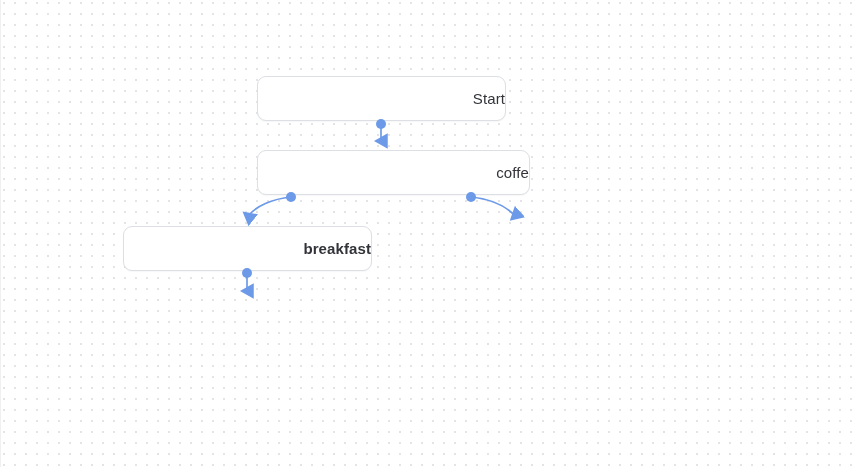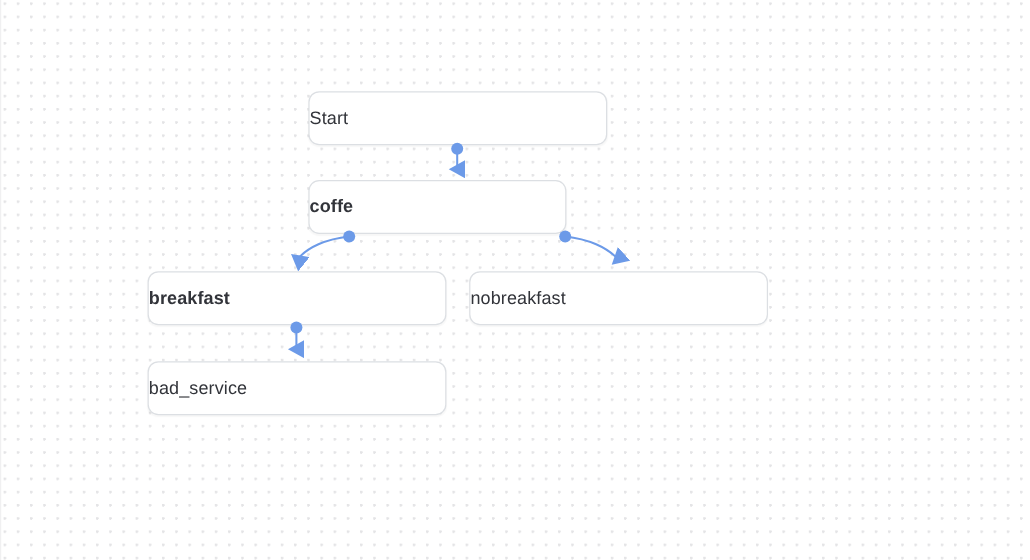--- a/index.html
+++ b/index.html
@@ -38,21 +38,21 @@
   }
 
   .node {
     position: absolute;
     box-sizing: border-box;
     background: #ffffff;
     border: 1px solid #dcdfe3;
     border-radius: 9px;
     display: flex;
     align-items: center;
-    justify-content: flex-start;
+    justify-content: flex-end;
     box-shadow: 0 1px 1px rgba(60,64,67,0.045);
   }
   .node-label {
     font-size: 15px;
     line-height: 1;
     color: #32343a;
     letter-spacing: 0.1px;
     white-space: nowrap;
     user-select: none;
   }
@@ -90,34 +90,28 @@
     </g>
     <g>
       <path class="edge-path" fill="none" stroke="#6c9ae8" stroke-width="1.7" marker-end="url(#arrow)" d="M 246 273 L 246 291"></path>
     </g>
   </svg>
 
   <div class="node" style="left: 256px; top: 76px; width: 249px; height: 45px;">
     <span class="node-label">Start</span>
   </div>
 
-  <div class="node" style="left: 256px; top: 150px; width: 215px; height: 45px; font-weight: bold;">
+  <div class="node" style="left: 256px; top: 150px; width: 273px; height: 45px;">
     <span class="node-label">coffe</span>
   </div>
 
   <div class="node" style="left: 122px; top: 226px; width: 249px; height: 45px; font-weight: bold;">
     <span class="node-label">breakfast</span>
   </div>
 
-  <div class="node" style="left: 390px; top: 226px; width: 249px; height: 45px;">
-    <span class="node-label">nobreakfast</span>
-  </div>
 
-  <div class="node" style="left: 122px; top: 301px; width: 249px; height: 45px;">
-    <span class="node-label">bad_service</span>
-  </div>
 
   <div class="port" style="left: 380px; top: 124px;"></div>
   <div class="port" style="left: 290px; top: 197px;"></div>
   <div class="port" style="left: 470px; top: 197px;"></div>
   <div class="port" style="left: 246px; top: 273px;"></div>
 
 </div>
 
 </body></html>

